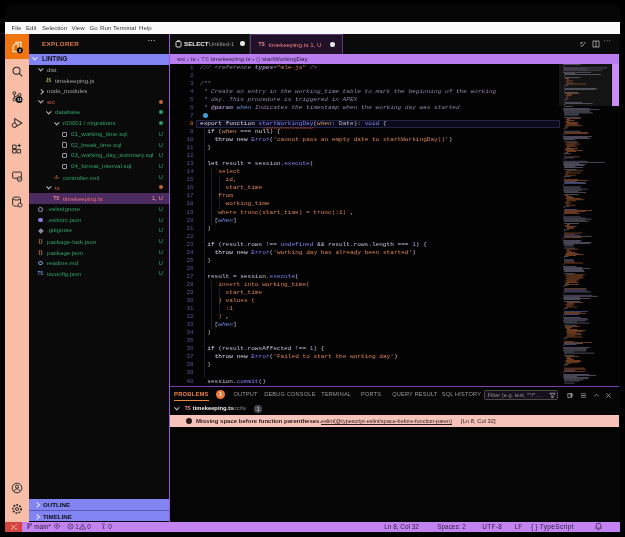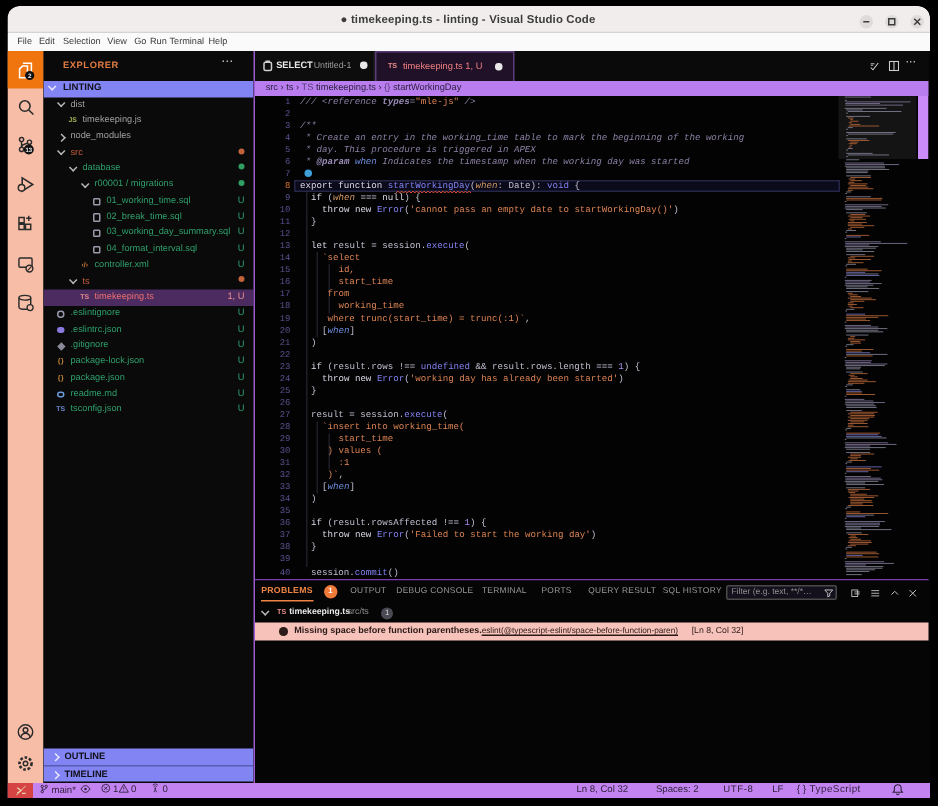--- a/index.html
+++ b/index.html
@@ -78,38 +78,20 @@
   color:#2c1a18; font-size:6px; line-height:12.5px; }
 #status { position:absolute; left:0; top:517.5px; width:615px; height:10.5px; background:#c383f0;
   font-size:6.4px; line-height:10.5px; color:#2c1f38; }
 #remote { position:absolute; left:0; top:0; width:17.5px; height:10.5px; background:#d54343; }
 .st { position:absolute; top:0; white-space:nowrap; }
 .badge { display:inline-block; background:#ef7a3a; color:#fff; border-radius:5px; font-size:5.2px;
   line-height:8.5px; height:8.5px; min-width:8.5px; text-align:center; font-weight:bold; }
 </style></head>
 <body>
 <div id="win">
-  <div id="titlebar">
-    <div id="title">●&nbsp;timekeeping.ts - linting - Visual Studio Code</div>
-    <div class="wbtn" style="left:568.5px;">
-        <svg width="9" height="9">
-          <path d="M2.5 4.5h4" stroke="#3c3c3c" stroke-width="1"></path>
-        </svg>
-      </div>
-    <div class="wbtn" style="left:585.5px;">
-        <svg width="9" height="9">
-          <rect x="2.5" y="2.5" width="4" height="4" fill="none" stroke="#3c3c3c" stroke-width="1"></rect>
-        </svg>
-      </div>
-    <div class="wbtn" style="left:602px;">
-        <svg width="9" height="9">
-          <path d="M2.5 2.5l4 4M6.5 2.5l-4 4" stroke="#3c3c3c" stroke-width="1"></path>
-        </svg>
-      </div>
-  </div>
   <div id="menubar">
     <span class="mi" style="left:7px;">File</span>
     <span class="mi" style="left:21.5px;">Edit</span>
     <span class="mi" style="left:37.5px;">Selection</span>
     <span class="mi" style="left:67px;">View</span>
     <span class="mi" style="left:85px;">Go</span>
     <span class="mi" style="left:95.5px;">Run</span>
     <span class="mi" style="left:108.5px;">Terminal</span>
     <span class="mi" style="left:134.5px;">Help</span>
   </div>

